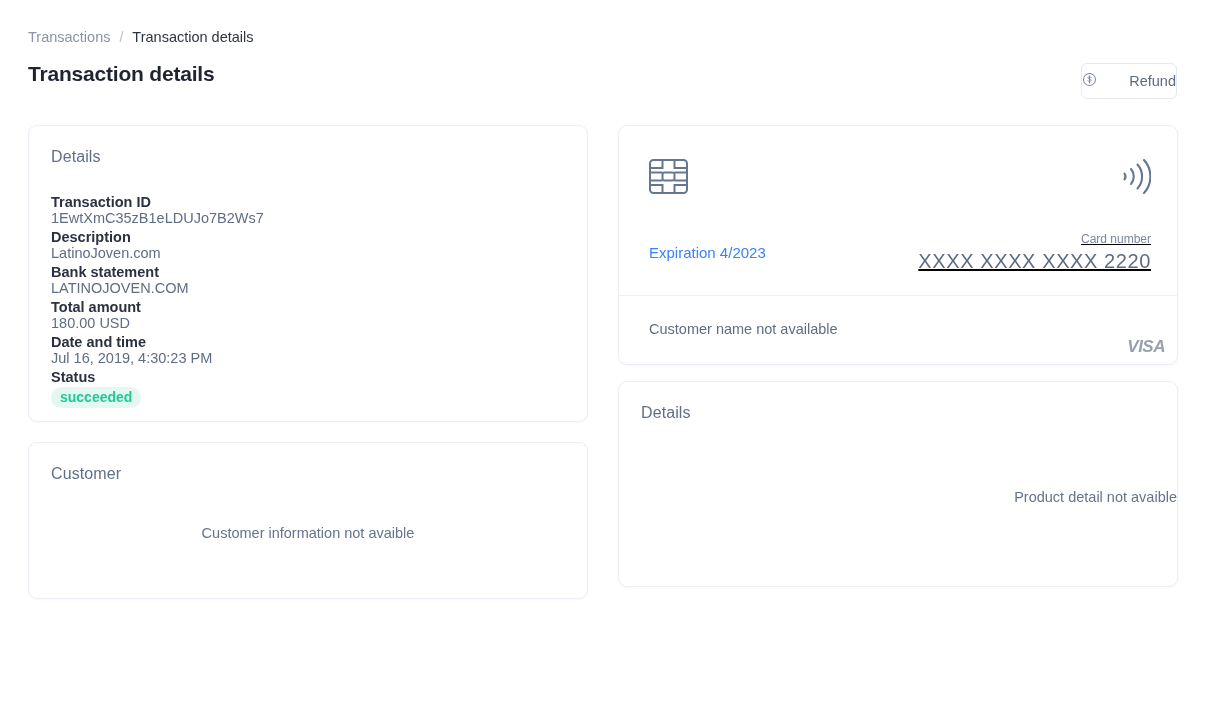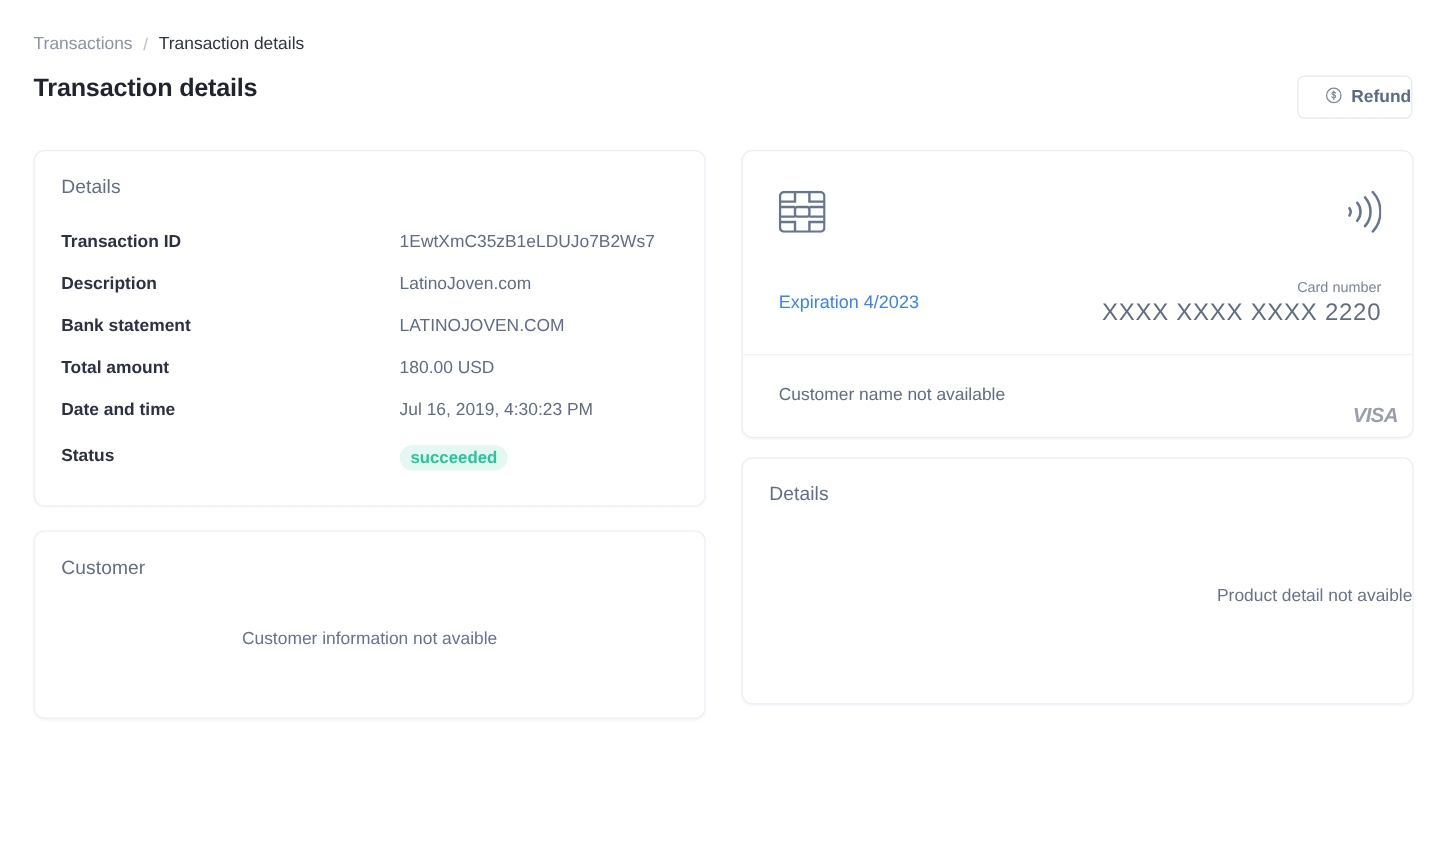--- a/index.html
+++ b/index.html
@@ -54,26 +54,25 @@
     position: absolute;
     right: 31px;
     top: 63px;
     width: 96px;
     height: 36px;
     background: #ffffff;
     border: 1px solid #e6e8f0;
     border-radius: 6px;
     display: flex;
     align-items: center;
-    justify-content: flex-end;
+    justify-content: space-between;
     gap: 7px;
     cursor: pointer;
     font-size: 14.5px;
     color: #5d6b82;
-    font-weight: bold;
   }
   .refund-btn .refund-icon { display: block; }
   .refund-btn .refund-label { line-height: 1; }
 
   
   .card {
     position: absolute;
     background: #ffffff;
     border: 1px solid #eceef6;
     border-radius: 9px;
@@ -99,20 +98,21 @@
   .detail-rows {
     position: absolute;
     left: 22px;
     top: 68px;
     right: 22px;
   }
   .detail-row {
     display: flex;
     align-items: baseline;
     height: 35px;
+    flex-direction: column;
   }
   .detail-label {
     width: 282px;
     flex: none;
     font-size: 14.5px;
     font-weight: bold;
     color: #2b3140;
   }
   .detail-value {
     font-size: 14.5px;
@@ -176,20 +176,21 @@
     left: 30px;
     top: 118px;
     font-size: 15px;
     color: #3b82f6;
   }
   .cardnum-block {
     position: absolute;
     right: 26px;
     top: 106px;
     text-align: right;
+    text-decoration: underline;
   }
   .cardnum-label {
     font-size: 12px;
     color: #7b8699;
     line-height: 14px;
   }
   .cardnum-value {
     font-size: 20px;
     color: #5f6d84;
     letter-spacing: 0.6px;

